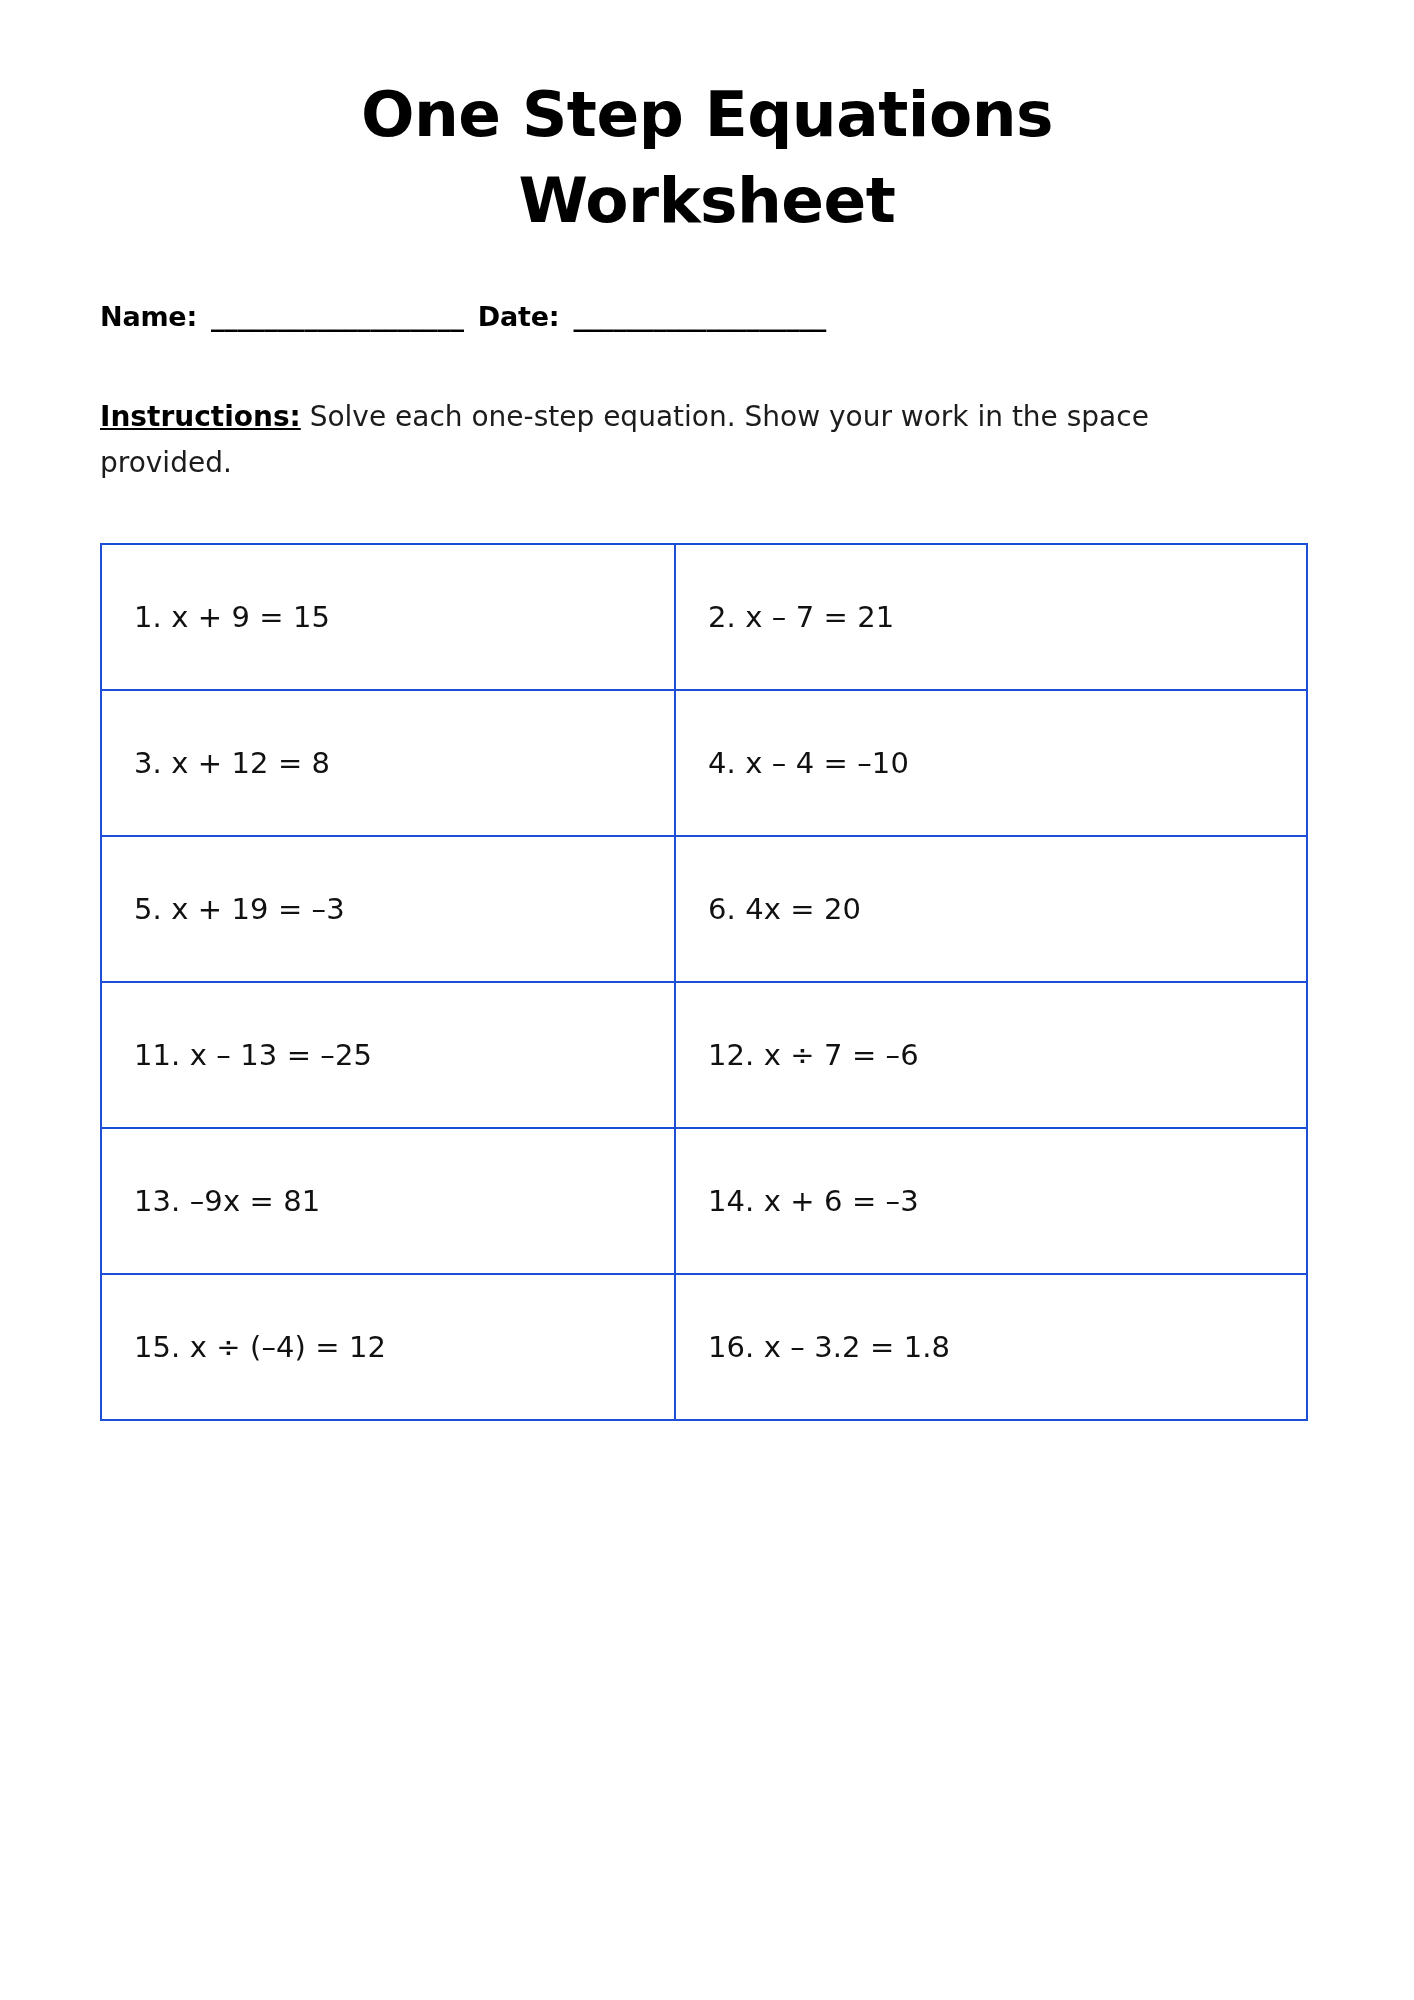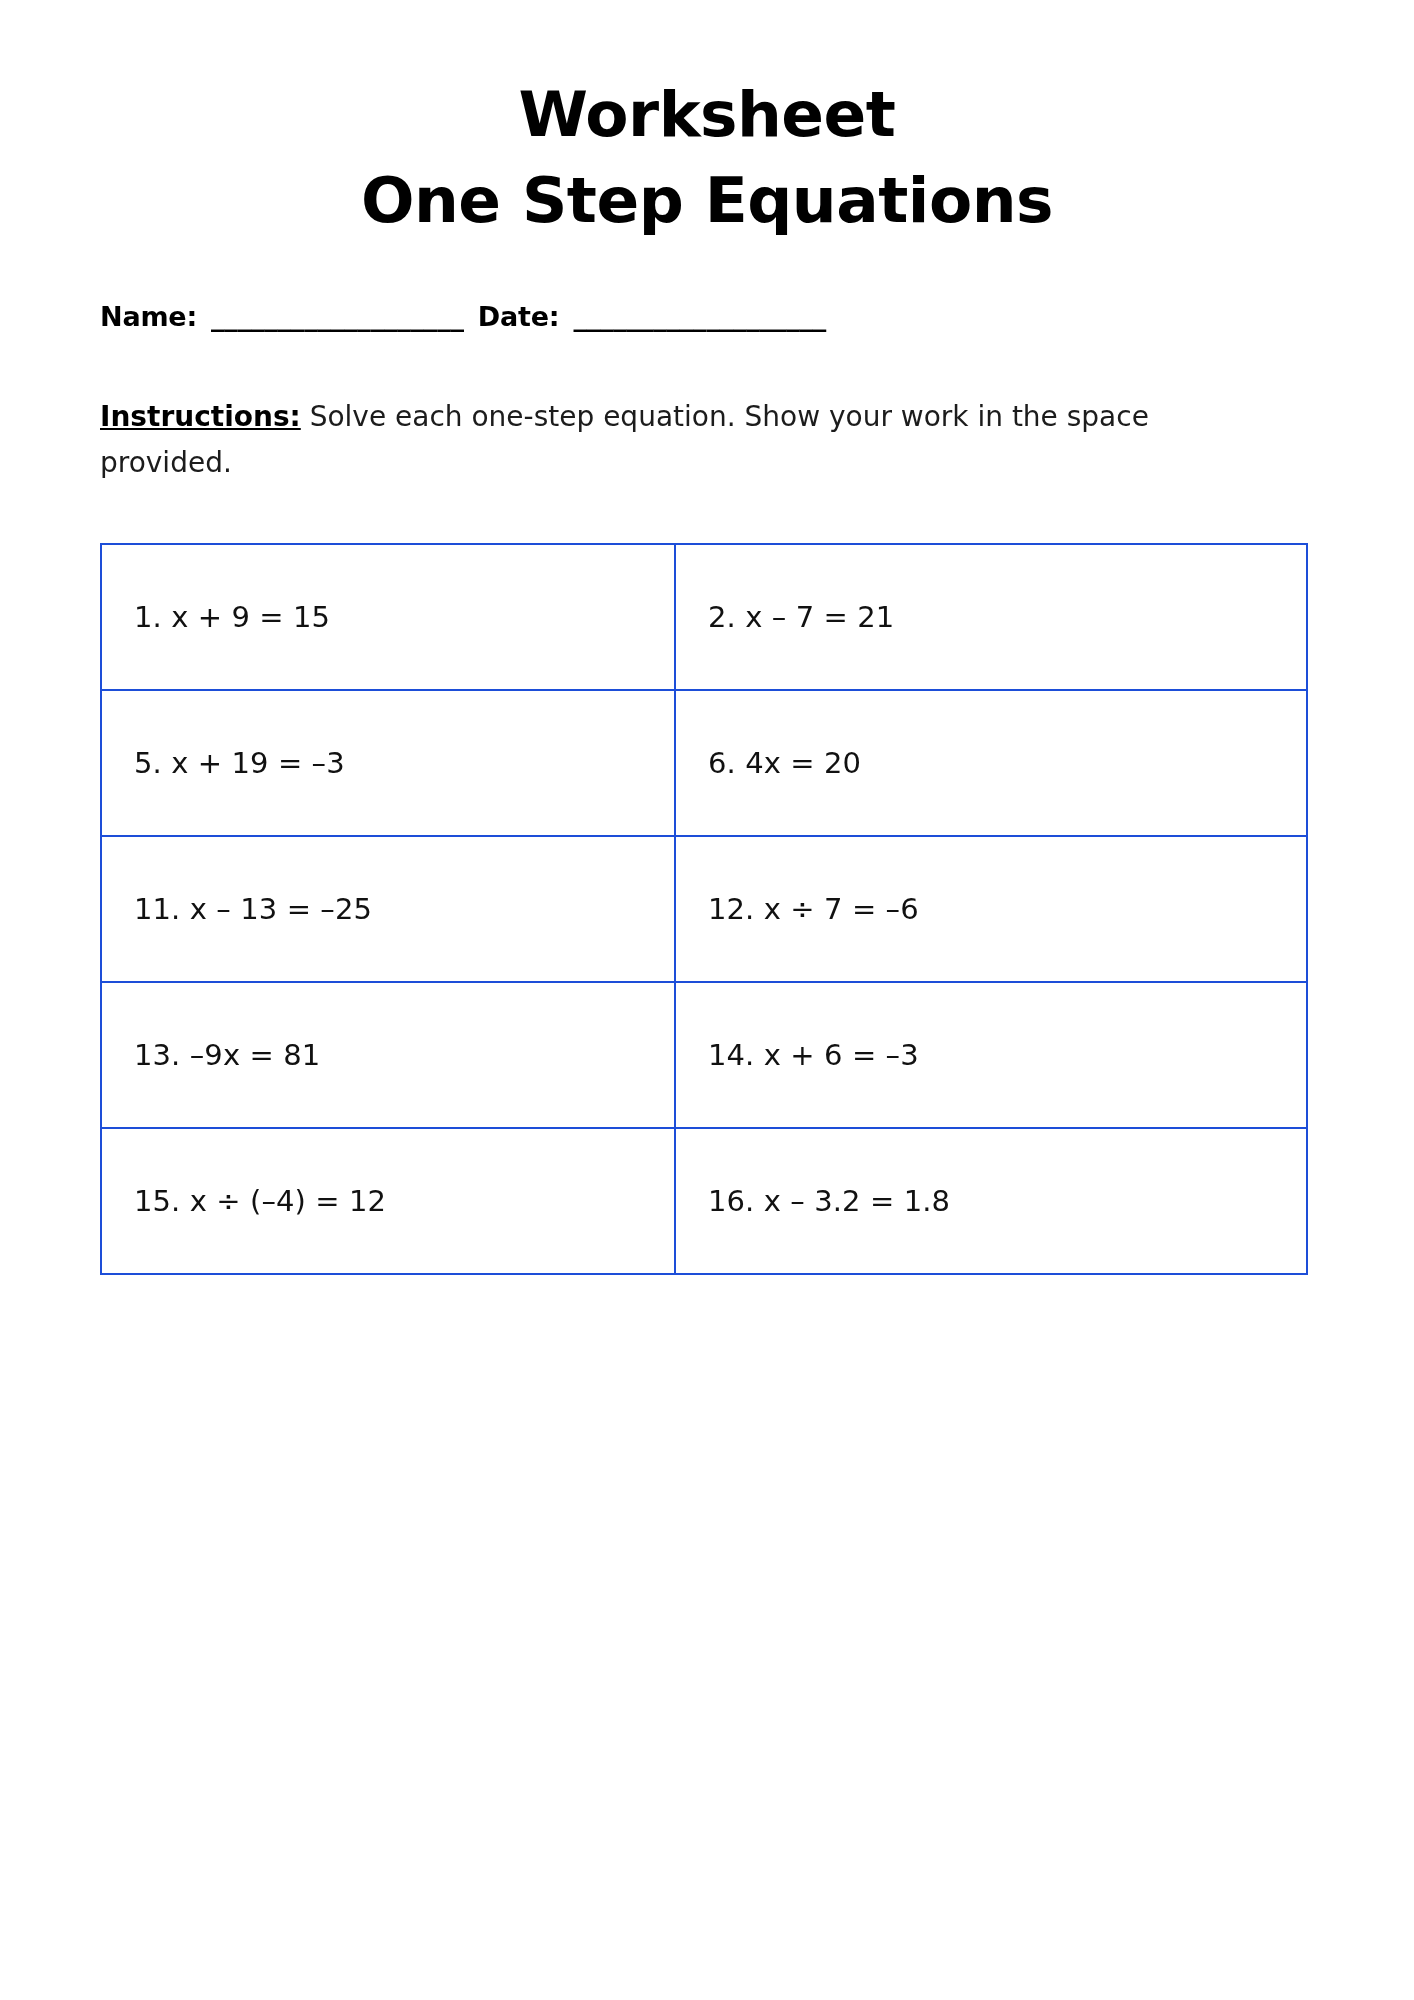--- a/index.html
+++ b/index.html
@@ -89,41 +89,45 @@
   }
   .grid col.c1 { width: 574px; }
   .grid col.c2 { width: 632px; }
 </style>
 </head>
 <body>
 
 <div class="page">
 
   <h1 class="title">
+    <span class="line">One Step Equations</span>
     <span class="line">Worksheet</span>
-    <span class="line">One Step Equations</span>
   </h1>
 
   <div class="namedate">
     <span>Name:</span><span class="gap"></span><span>___________________</span><span class="gap"></span><span>Date:</span><span class="gap"></span><span>___________________</span>
   </div>
 
   <p class="instructions">
     <span class="lead">Instructions:</span><span> Solve each one-step equation. Show your work in the space provided.</span>
   </p>
 
   <table class="grid">
     <colgroup>
       <col class="c1">
       <col class="c2">
     </colgroup>
     <tbody>
       <tr>
         <td>1. x + 9 = 15</td>
         <td>2. x – 7 = 21</td>
+      </tr>
+      <tr>
+        <td>3. x + 12 = 8</td>
+        <td>4. x – 4 = –10</td>
       </tr>
       <tr>
         <td>5. x + 19 = –3</td>
         <td>6. 4x = 20</td>
       </tr>
       <tr>
         <td>11. x – 13 = –25</td>
         <td>12. x ÷ 7 = –6</td>
       </tr>
       <tr>

